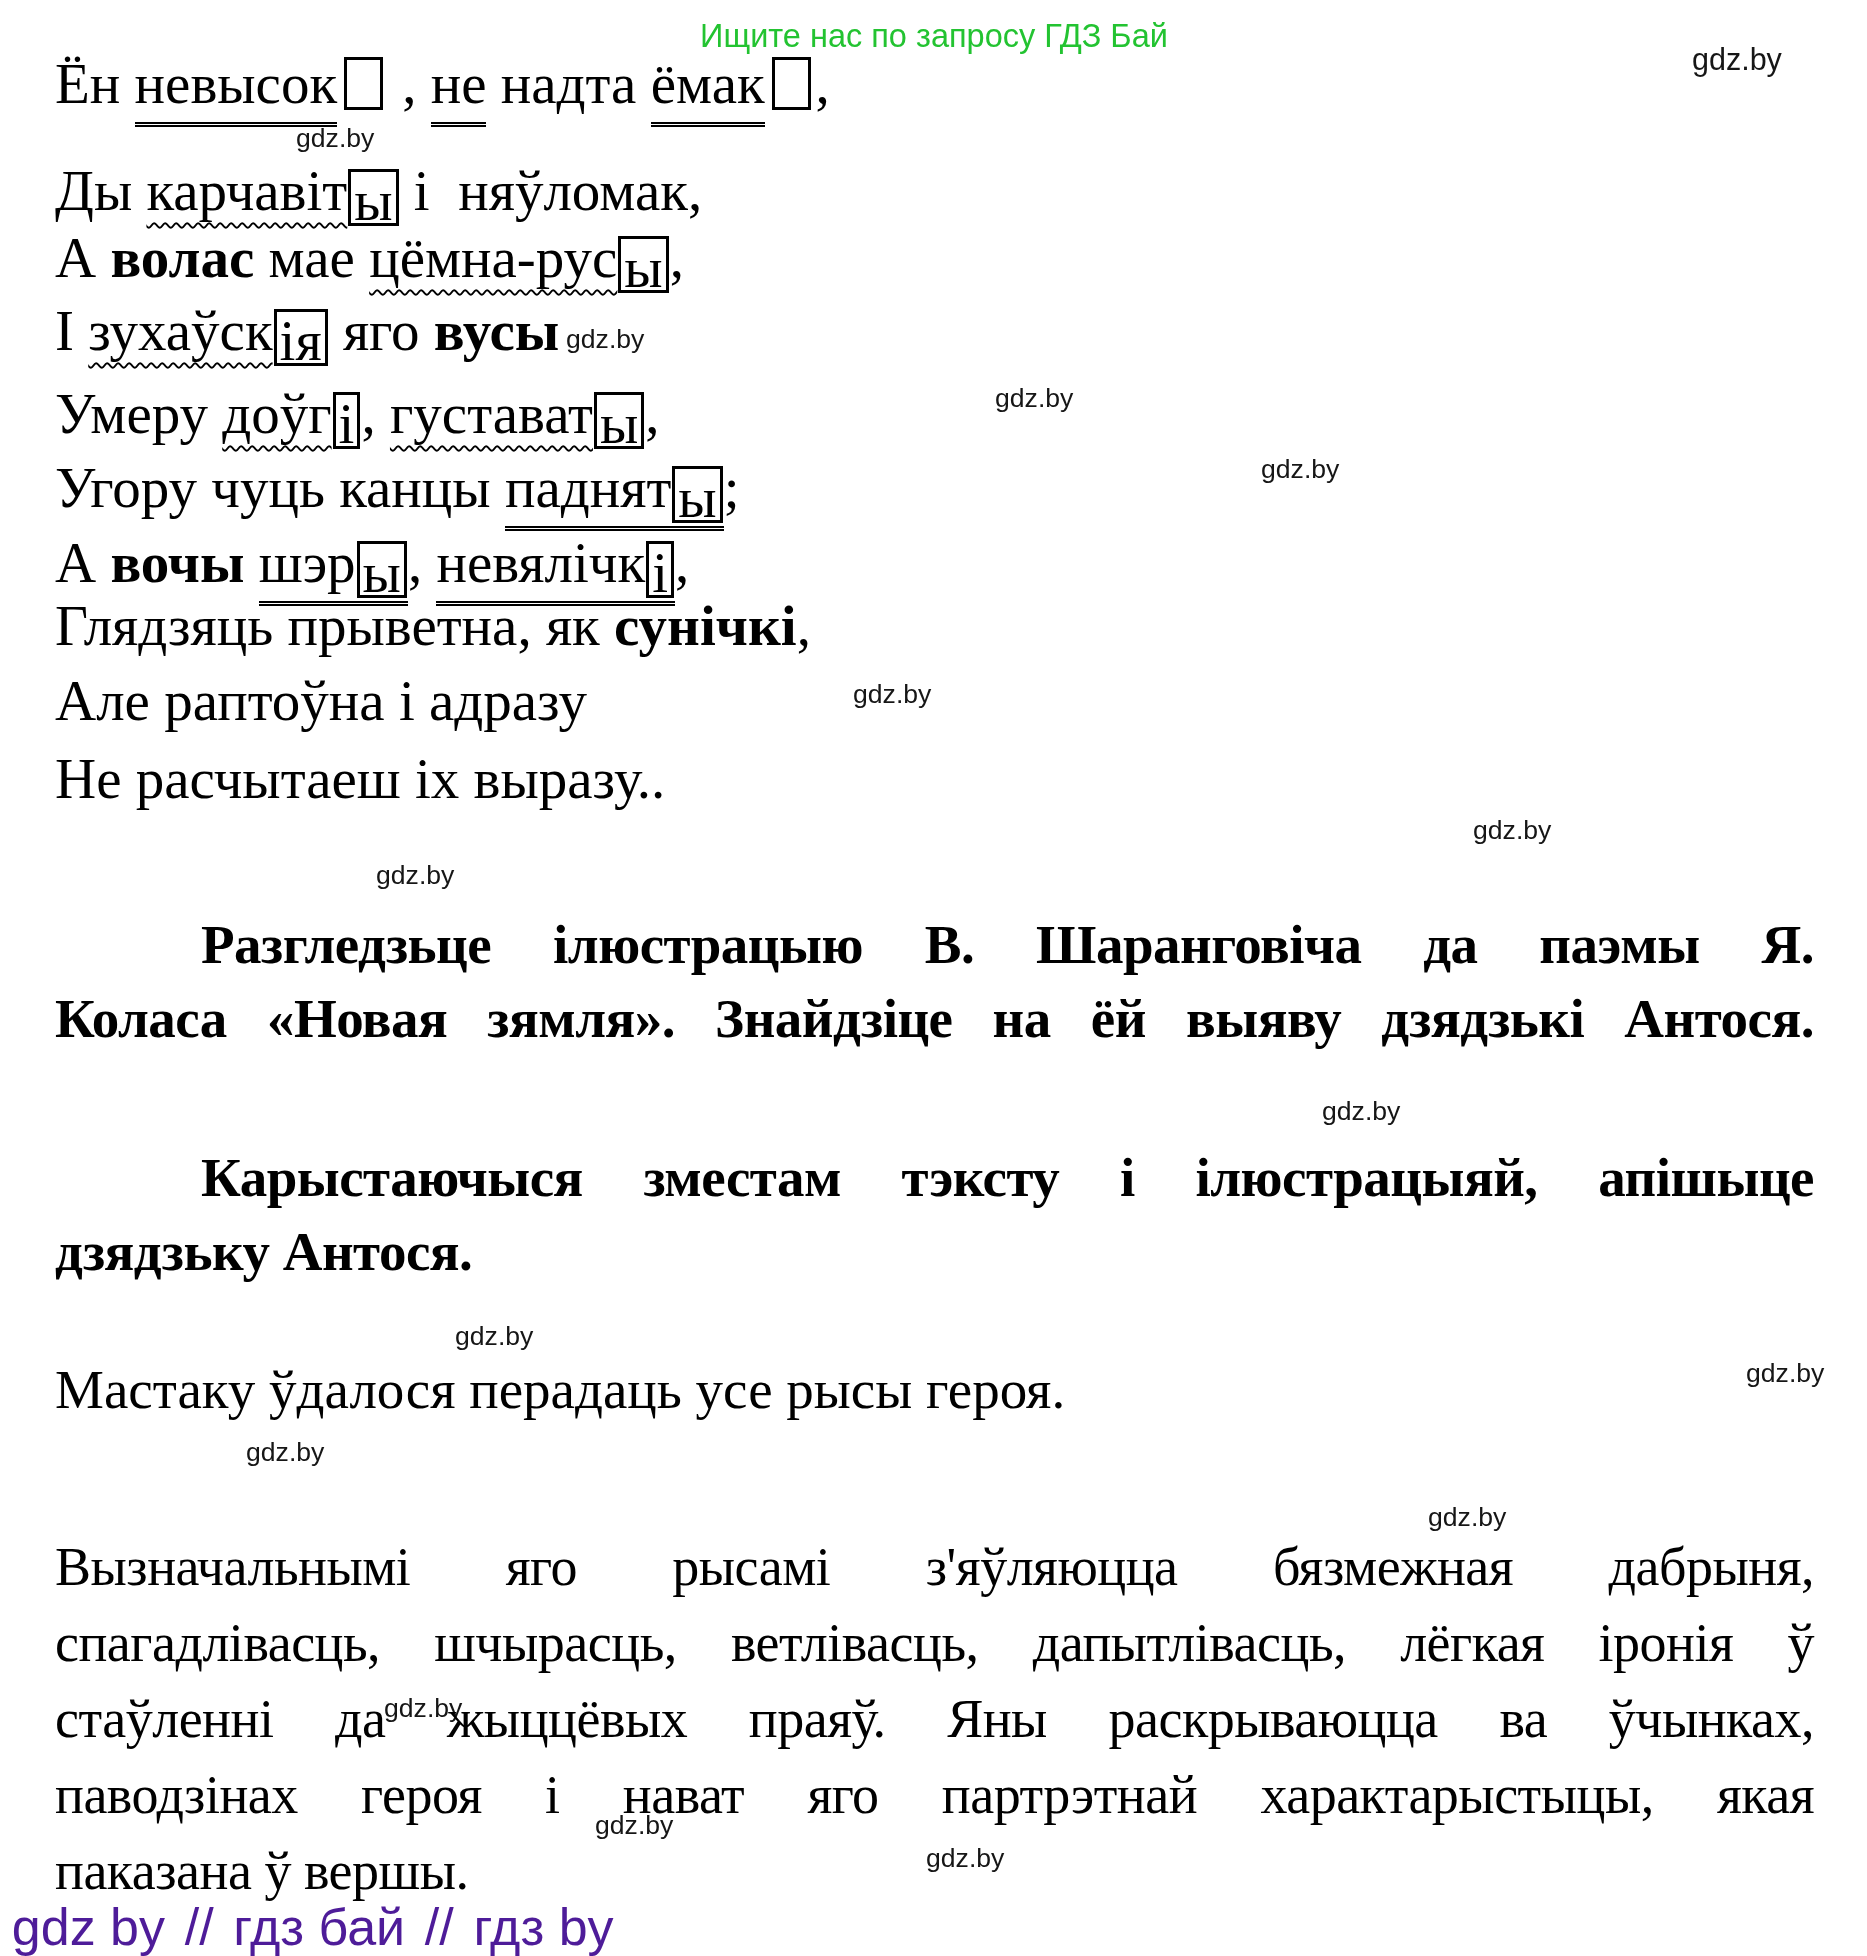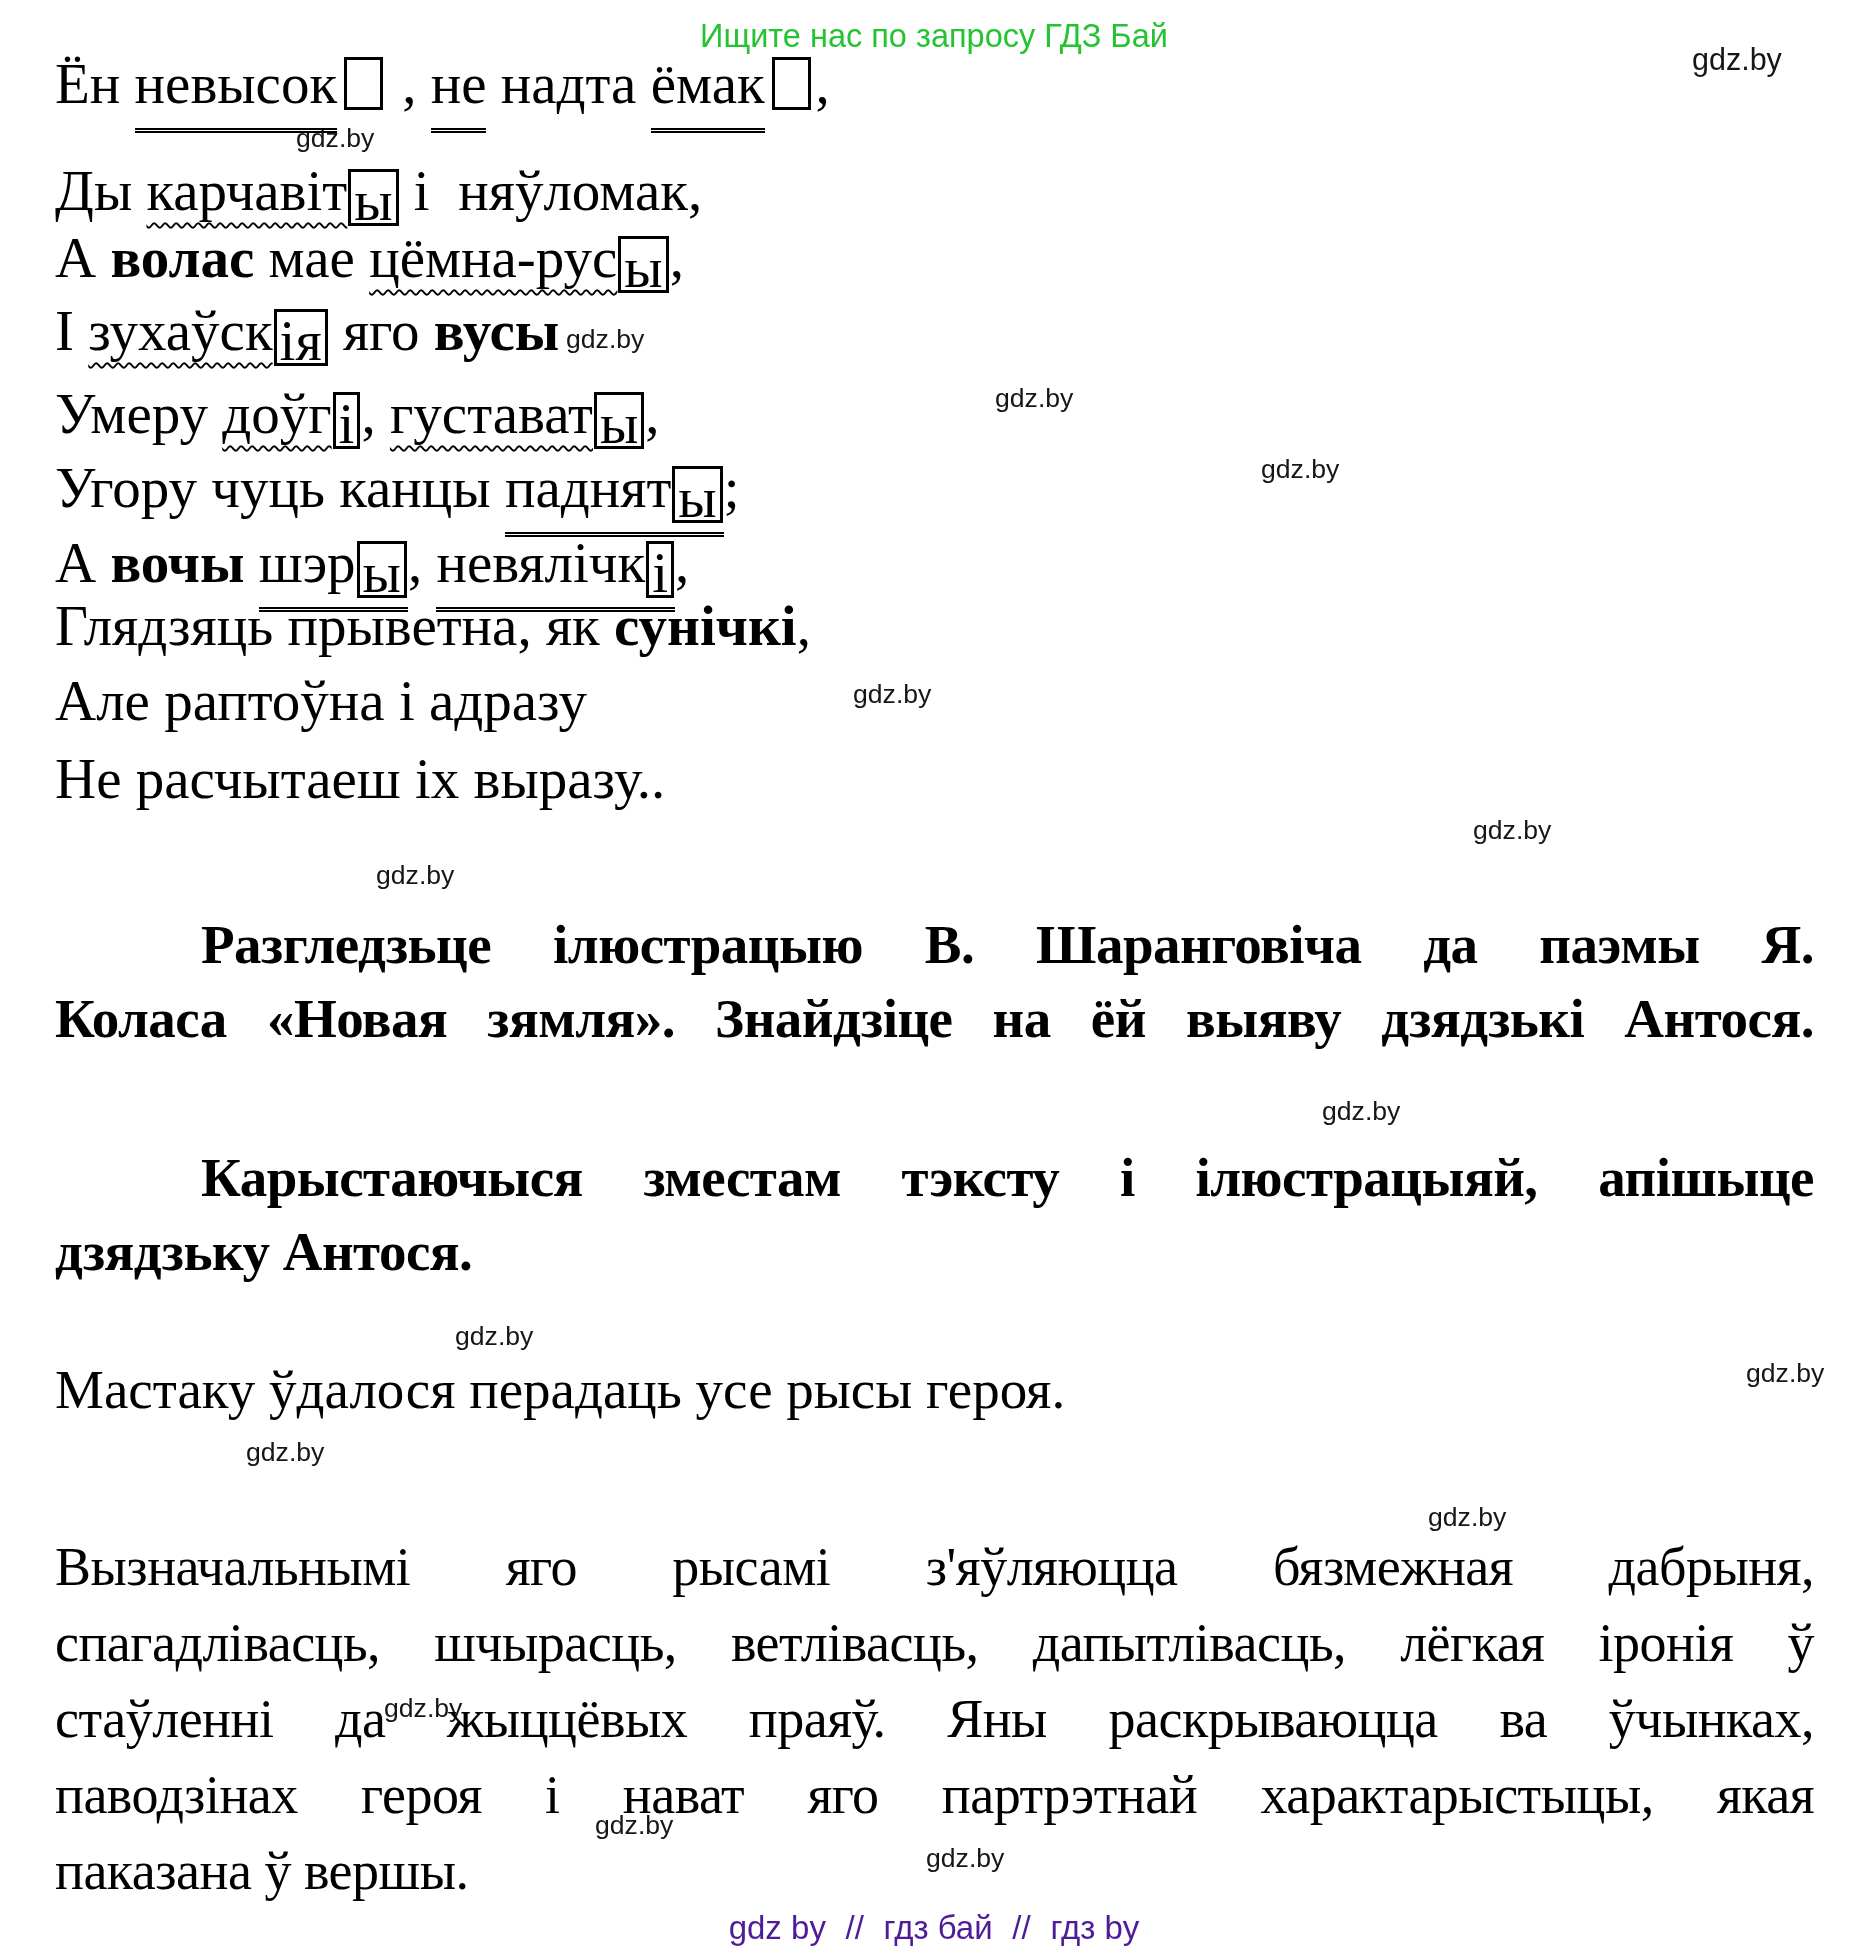--- a/index.html
+++ b/index.html
@@ -23,21 +23,21 @@
   .pline:nth-of-type(3){top:223px;}
   .pline:nth-of-type(4){top:296px;}
   .pline:nth-of-type(5){top:379px;}
   .pline:nth-of-type(6){top:453px;}
   .pline:nth-of-type(7){top:528px;}
   .pline:nth-of-type(8){top:591px;}
   .pline:nth-of-type(9){top:666px;}
   .pline:nth-of-type(10){top:744px;}
 
   .b{font-weight:bold;}
-  .u-dbl{border-bottom:5.9px double #000;padding-bottom:13px;}
+  .u-dbl{border-bottom:5.9px double #000;padding-bottom:7px;}
   .u-wavy{text-decoration:underline;text-decoration-style:wavy;
           text-decoration-thickness:2px;text-underline-offset:11.8px;
           text-decoration-skip-ink:none;text-decoration-color:#000;}
   .boxed{display:inline-block;height:51px;line-height:57px;padding:0 3px;
          border:3px solid #000;vertical-align:-9.9px;margin:0 1px;overflow:visible;}
   .box-empty{display:inline-block;width:33px;height:47px;border:3px solid #000;
              vertical-align:-6.9px;margin:0 4.9px 0 6.9px;}
 
   
   .jpara{position:absolute;left:55px;width:1759px;}
@@ -46,22 +46,22 @@
   .jline.last{text-align-last:left;}
   .jline.indent{text-indent:146px;}
   #task1{top:908px;font-size:55px;}
   #task2{top:1141px;font-size:55px;}
   #task1 .jline,#task2 .jline{line-height:74px;}
   #answer-line{position:absolute;left:55px;top:1355px;font-size:55px;line-height:69px;}
   #answer-para{top:1529px;font-size:54px;}
   #answer-para .jline{line-height:76px;}
 
   
-  .footer{position:absolute;top:1905px;left:0;width:100%;text-align:center;
-          font-family:"Liberation Sans",sans-serif;font-size:33px;line-height:45px;}
+  .footer{position:absolute;top:1905px;left:0;width:100%;
+          font-family:"Liberation Sans",sans-serif;font-size:52px;line-height:45px;}
   .f-part{margin:0 11.8px;}
   .f-sep{margin:0 7.9px;}
 </style>
 </head>
 <body>
 
 <div class="page">
 
   <div class="promo" style="color: rgb(35, 195, 49); margin-top: 16px;">Ищите нас по запросу ГДЗ Бай</div>
 

